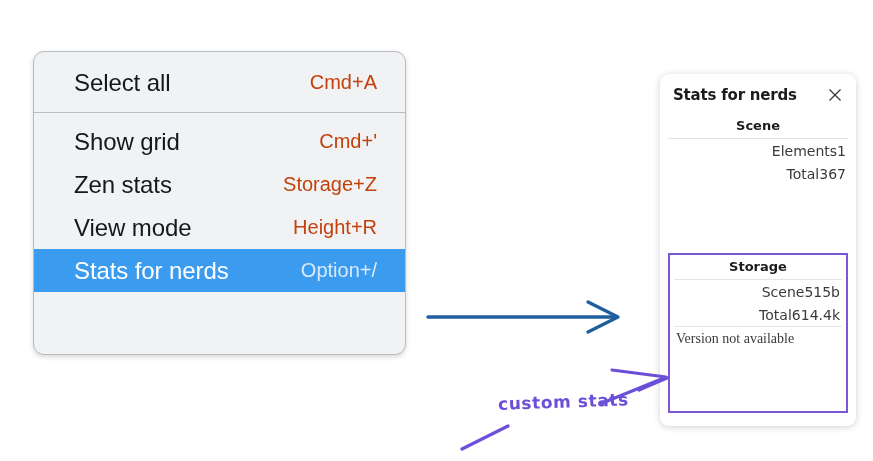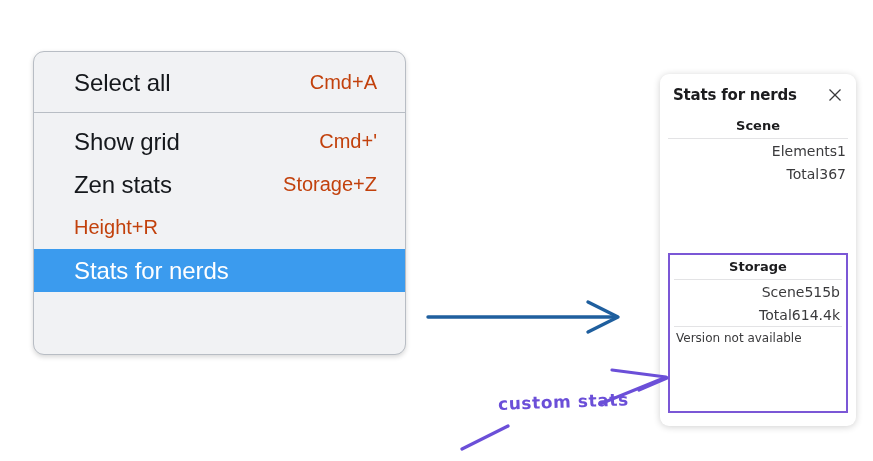--- a/index.html
+++ b/index.html
@@ -128,24 +128,25 @@
     align-items: center;
     padding: 2px 10px 2px 10px;
     font-size: 14px;
     color: #3a3a3c;
     height: 23px;
     box-sizing: border-box;
   }
   .stats-row .k { white-space: nowrap; }
   .stats-row .v { white-space: nowrap; }
   .stats-note {
-    font-size: 12px;
+    font-size: 14px;
     color: #3a3a3c;
     padding: 3px 10px 3px 10px;
     white-space: nowrap;
+    font-family: Liberation Serif, serif;
   }
   #scene-block { padding-top: 2px; }
 
   
   #custom-stats-box {
     position: absolute;
     left: 8px;
     top: 179px;
     width: 180px;
     height: 160px;
@@ -205,24 +206,26 @@
   <div class="menu-group">
     <div class="menu-item">
       <span class="label">Show grid</span>
       <span class="shortcut">Cmd+'</span>
     </div>
     <div class="menu-item">
       <span class="label">Zen stats</span>
       <span class="shortcut">Storage+Z</span>
     </div>
     <div class="menu-item">
+      <span class="label">View mode</span>
       <span class="shortcut">Height+R</span>
     </div>
     <div class="menu-item selected">
       <span class="label">Stats for nerds</span>
+      <span class="shortcut">Option+/</span>
     </div>
   </div>
 
   <div id="menu-bottom-pad"></div>
 </div>
 
 <div id="stats-panel">
 
   <div id="stats-header">
     <span id="stats-title">Stats for nerds</span>

